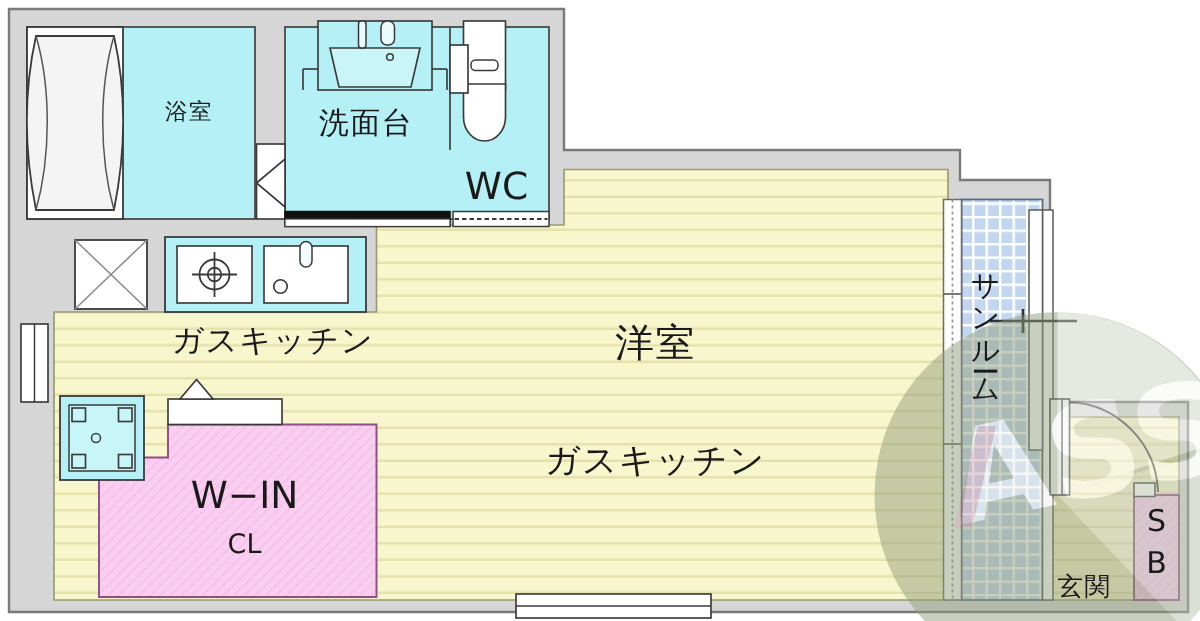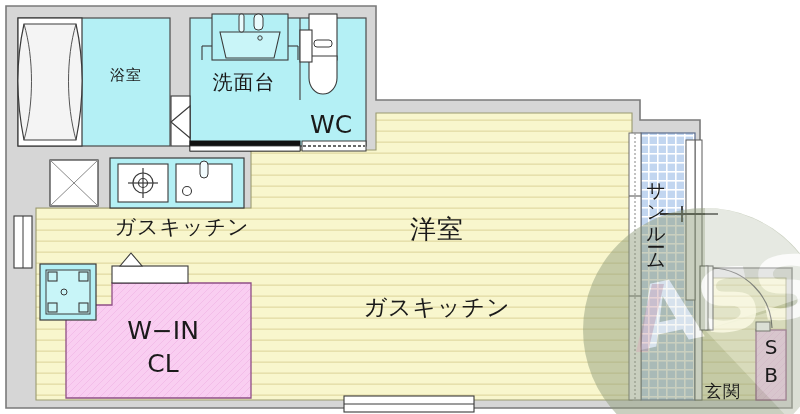--- a/index.html
+++ b/index.html
@@ -182,21 +182,21 @@
 
   <div class="lbl jp ctr" style="left:126px;top:75px;font-size:15px;font-family:Liberation Mono, monospace;">浴室</div>
 
   <div class="lbl jp ctr" style="left:244px;top:82px;font-size:20px;font-family:Liberation Mono, monospace;">洗面台</div>
 
   <div class="lbl ctr" style="left:331px;top:124px;font-size:25px;">WC</div>
 
   <div class="lbl ctr" style="left:163px;top:330px;font-size:25px;">W−IN</div>
 
   <div class="lbl jp ctr" style="left:182px;top:227px;font-size:21px;">ガスキッチン</div>
-  <div class="lbl ctr" style="left:163px;top:363px;font-size:25px;">CL</div>
+  <div class="lbl ctr" style="left:163px;top:363px;font-size:18px;">CL</div>
 
   <div class="lbl jp ctr" style="left:437px;top:229px;font-size:26px;">洋室</div>
   <div class="lbl jp ctr" style="left:437px;top:307px;font-size:23px;">ガスキッチン</div>
 
   <div class="lbl jp vert" style="left:657px;top:215px;font-size:19px;transform:translate(-50%,-50%);">サンルーム</div>
 
   <div class="lbl jp ctr" style="left:723px;top:361px;font-size:17px;margin-top:30px;">玄関</div>
 
   <div class="lbl ctr" style="left:771px;top:347px;font-size:20px;">S</div>
   <div class="lbl ctr" style="left:771px;top:375px;font-size:20px;">B</div>

